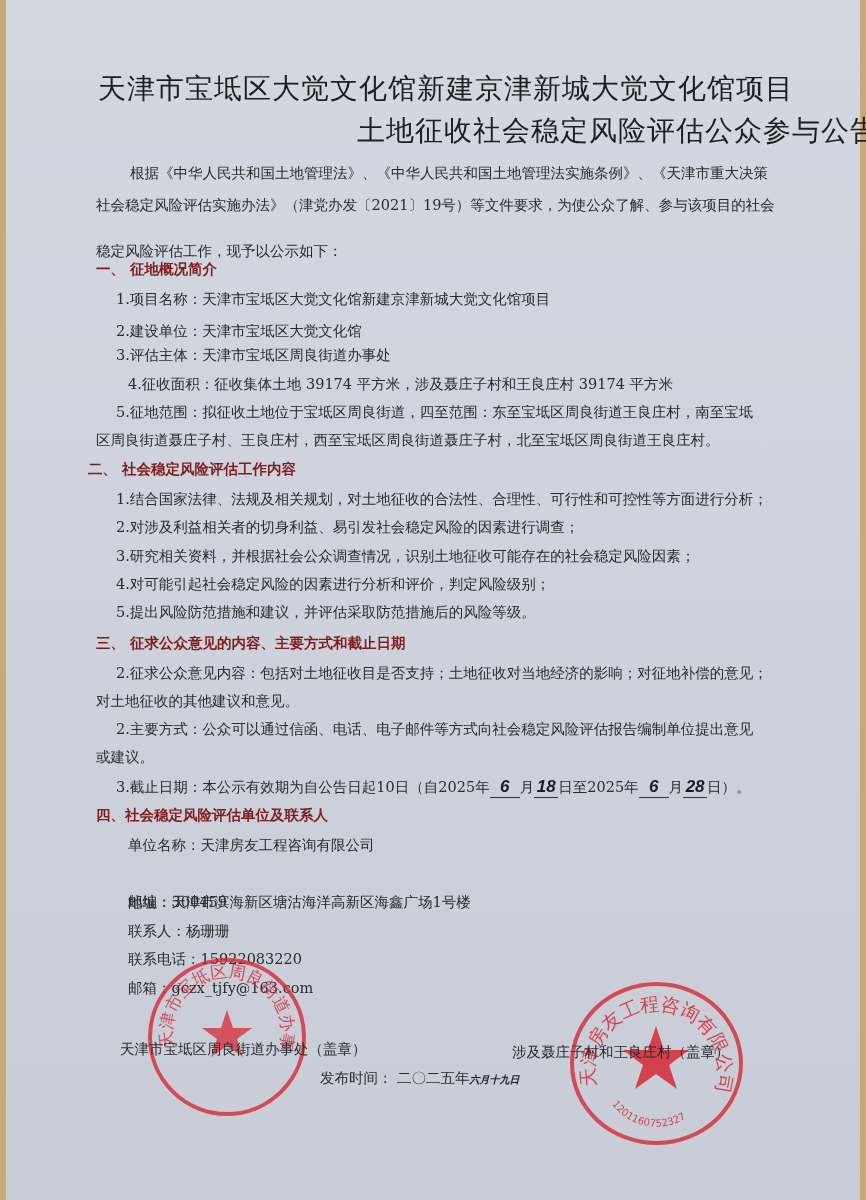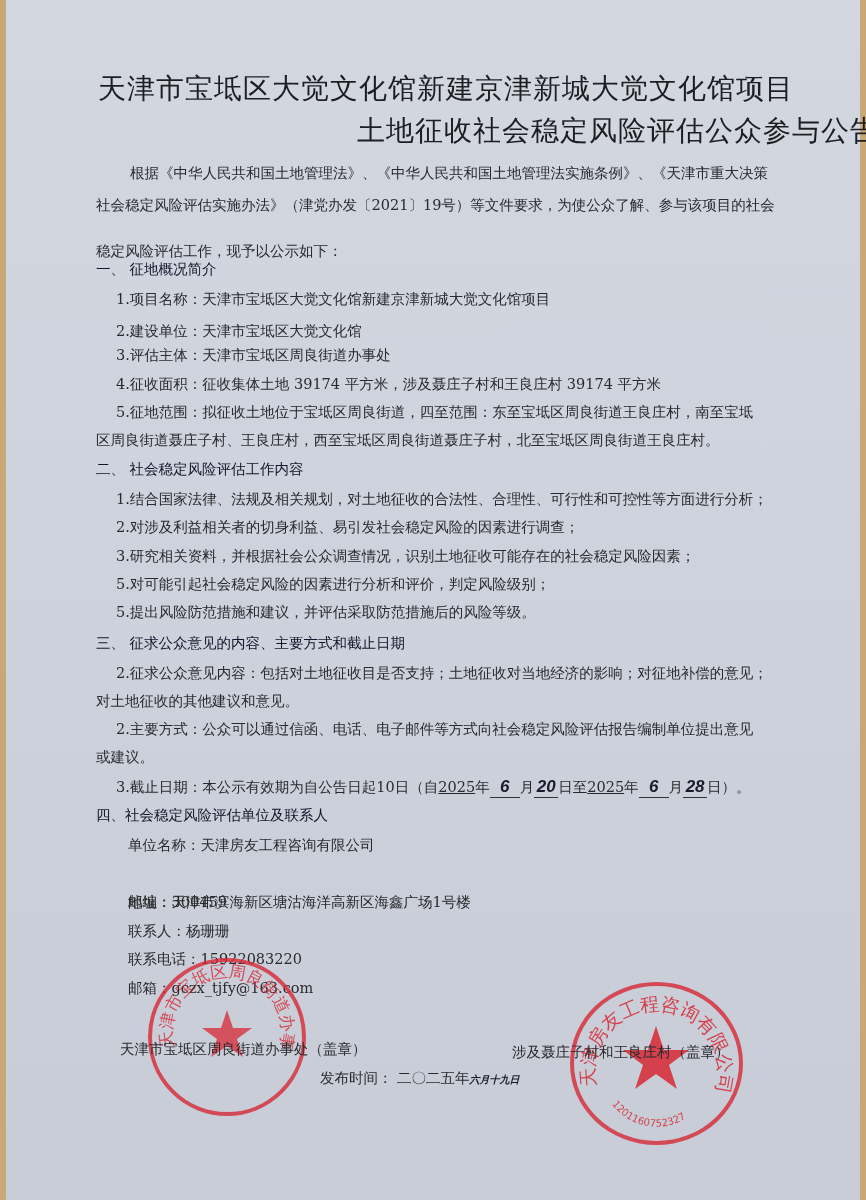--- a/index.html
+++ b/index.html
@@ -16,23 +16,23 @@
   }
   .title {
     position: absolute; left: 13px; width: 866px; text-align: center;
     font-size: 28px; letter-spacing: 1px; color: #1e1e22;
   }
   .t1 { top: 70px; }
   .t2 { top: 112px; text-align: right; }
   .line {
     position: absolute; font-size: 14.5px; white-space: nowrap; color: #2a2a2e;
   }
-  .h { font-weight: normal; color: #0f172a; }
+  .h { font-weight: bold; color: #7f1d1d; }
   .hw { font-family: "Liberation Sans", sans-serif; font-style: italic; font-weight: bold; font-size: 17px; color: #1a1a2a; }
-  .u { text-decoration: underline; }
+  .u { }
   .blank { display: inline-block; min-width: 30px; border-bottom: 1px solid #333; text-align: center; }
   .stamp { position: absolute; border-radius: 50%; border: 4px solid rgba(214,40,52,0.8); }
   .stamp svg { position: absolute; left: 0; top: 0; }
   .sig { position: absolute; font-size: 14.5px; white-space: nowrap; text-align: center; }
 </style>
 </head>
 <body>
 
 <div class="paper"></div>
 
@@ -40,38 +40,38 @@
 <div class="title t2">土地征收社会稳定风险评估公众参与公告</div>
 
 <div class="line" style="left:130px;top:164px">根据《中华人民共和国土地管理法》、《中华人民共和国土地管理法实施条例》、《天津市重大决策</div>
 <div class="line" style="left:96px;top:196px">社会稳定风险评估实施办法》（津党办发〔2021〕19号）等文件要求，为使公众了解、参与该项目的社会</div>
 <div class="line" style="left:96px;top:242px">稳定风险评估工作，现予以公示如下：</div>
 
 <div class="line h" style="left:96px;top:260px">一、  征地概况简介</div>
 <div class="line" style="left:116px;top:290px">1.项目名称：天津市宝坻区大觉文化馆新建京津新城大觉文化馆项目</div>
 <div class="line" style="left:116px;top:322px">2.建设单位：天津市宝坻区大觉文化馆</div>
 <div class="line" style="left:116px;top:346px">3.评估主体：天津市宝坻区周良街道办事处</div>
-<div class="line" style="left:116px;top:375px">4.征收面积：征收集体土地 39174 平方米，涉及聂庄子村和王良庄村 39174 平方米</div>
+<div class="line" style="left:128px;top:375px">4.征收面积：征收集体土地 39174 平方米，涉及聂庄子村和王良庄村 39174 平方米</div>
 <div class="line" style="left:116px;top:403px">5.征地范围：拟征收土地位于宝坻区周良街道，四至范围：东至宝坻区周良街道王良庄村，南至宝坻</div>
 <div class="line" style="left:96px;top:431px">区周良街道聂庄子村、王良庄村，西至宝坻区周良街道聂庄子村，北至宝坻区周良街道王良庄村。</div>
 
-<div class="line h" style="left:96px;top:460px">二、  社会稳定风险评估工作内容</div>
+<div class="line h" style="left:88px;top:460px">二、  社会稳定风险评估工作内容</div>
 <div class="line" style="left:116px;top:490px">1.结合国家法律、法规及相关规划，对土地征收的合法性、合理性、可行性和可控性等方面进行分析；</div>
 <div class="line" style="left:116px;top:518px">2.对涉及利益相关者的切身利益、易引发社会稳定风险的因素进行调查；</div>
 <div class="line" style="left:116px;top:547px">3.研究相关资料，并根据社会公众调查情况，识别土地征收可能存在的社会稳定风险因素；</div>
-<div class="line" style="left:116px;top:575px">5.对可能引起社会稳定风险的因素进行分析和评价，判定风险级别；</div>
+<div class="line" style="left:116px;top:575px">4.对可能引起社会稳定风险的因素进行分析和评价，判定风险级别；</div>
 <div class="line" style="left:116px;top:603px">5.提出风险防范措施和建议，并评估采取防范措施后的风险等级。</div>
 
 <div class="line h" style="left:96px;top:634px">三、  征求公众意见的内容、主要方式和截止日期</div>
 <div class="line" style="left:116px;top:664px">2.征求公众意见内容：包括对土地征收目是否支持；土地征收对当地经济的影响；对征地补偿的意见；</div>
 <div class="line" style="left:96px;top:692px">对土地征收的其他建议和意见。</div>
 <div class="line" style="left:116px;top:720px">2.主要方式：公众可以通过信函、电话、电子邮件等方式向社会稳定风险评估报告编制单位提出意见</div>
 <div class="line" style="left:96px;top:748px">或建议。</div>
 <div class="line" style="left:116px;top:777px">
-  <span>3.截止日期：本公示有效期为自公告日起10日（自</span><span class="u">2025</span><span>年</span><span class="blank hw">6</span><span>月</span><span class="blank hw" style="min-width:24px">20</span><span>日至</span><span class="u">2025</span><span>年</span><span class="blank hw">6</span><span>月</span><span class="blank hw" style="min-width:24px">28</span><span>日）。</span>
+  <span>3.截止日期：本公示有效期为自公告日起10日（自</span><span class="u">2025</span><span>年</span><span class="blank hw">6</span><span>月</span><span class="blank hw" style="min-width:24px">18</span><span>日至</span><span class="u">2025</span><span>年</span><span class="blank hw">6</span><span>月</span><span class="blank hw" style="min-width:24px">28</span><span>日）。</span>
 </div>
 
 <div class="line h" style="left:96px;top:806px">四、社会稳定风险评估单位及联系人</div>
 <div class="line" style="left:128px;top:836px">单位名称：天津房友工程咨询有限公司</div>
 <div class="line" style="left:128px;top:893px">地址：天津市滨海新区塘沽海洋高新区海鑫广场1号楼</div>
 <div class="line" style="left:128px;top:893px">邮编：300459</div>
 <div class="line" style="left:128px;top:922px">联系人：杨珊珊</div>
 <div class="line" style="left:128px;top:950px">联系电话：15922083220</div>
 <div class="line" style="left:128px;top:979px">邮箱：gczx_tjfy@163.com</div>
 

